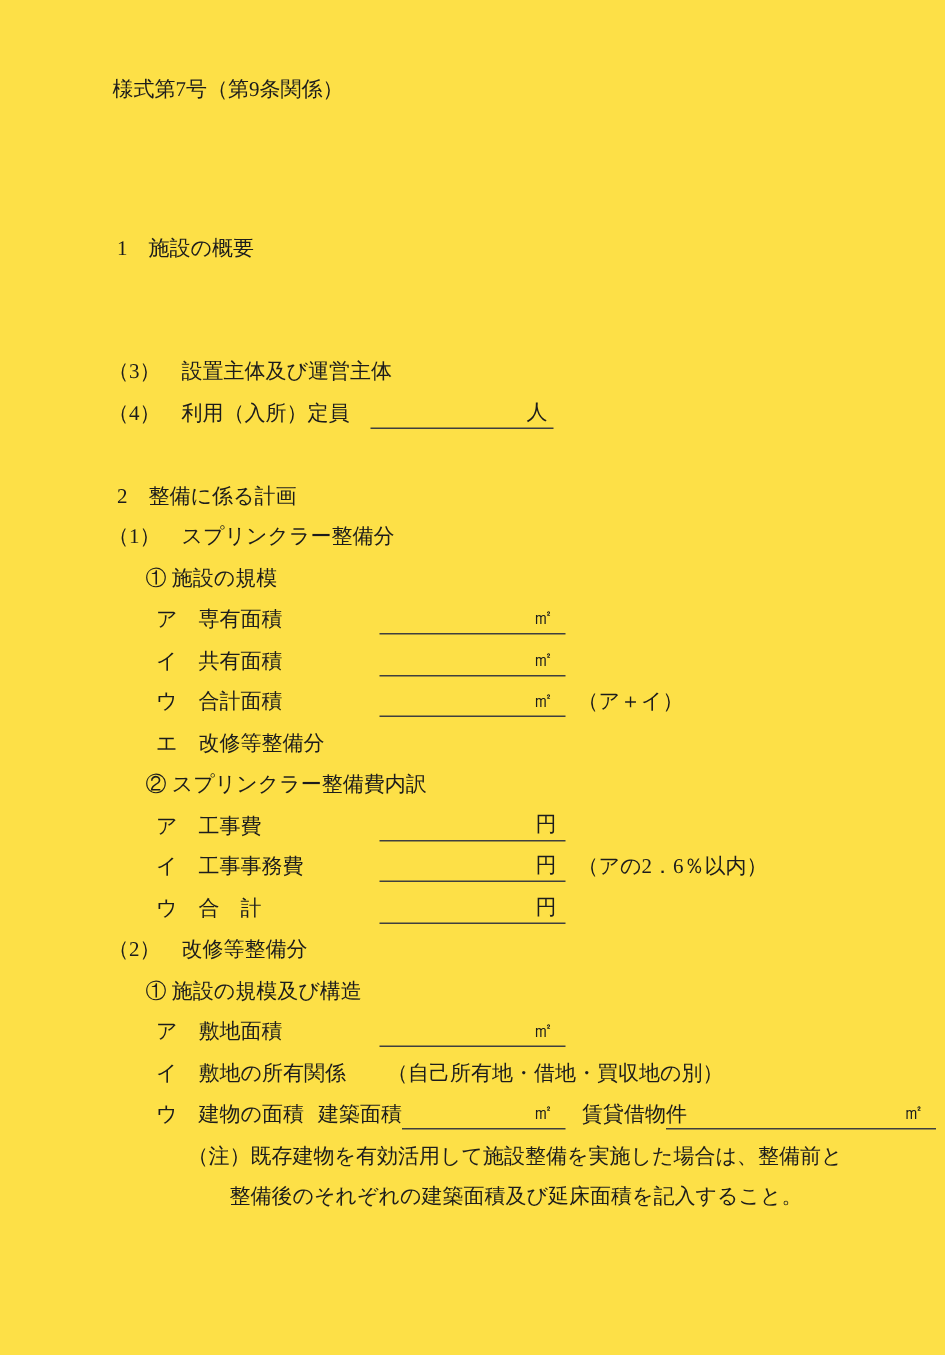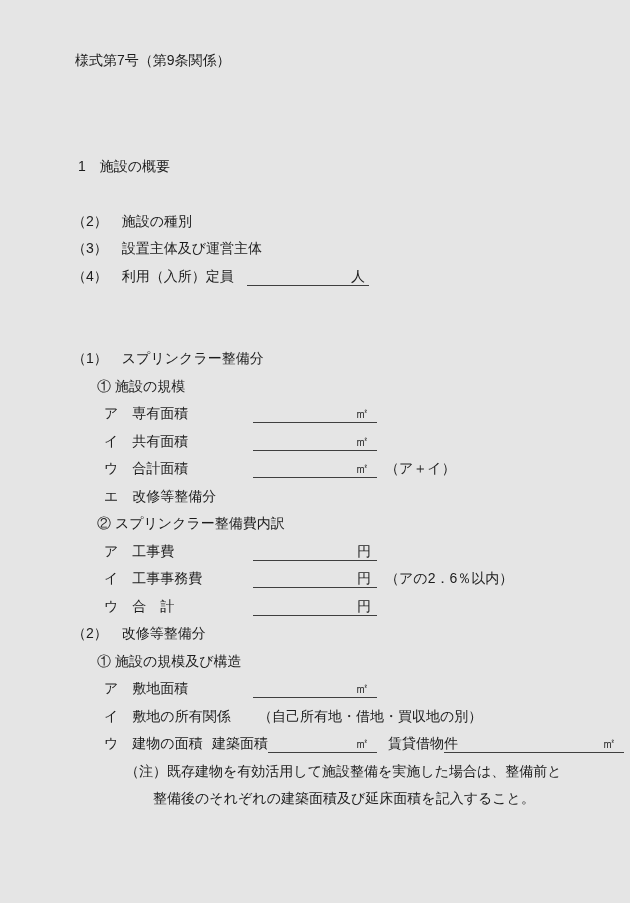--- a/index.html
+++ b/index.html
@@ -1,21 +1,21 @@
 <!DOCTYPE html>
 <html><head>
 <meta charset="utf-8">
 <style>
   html, body { margin:0; padding:0; background:#ffffff; }
   .page {
     position:relative;
     width:630px;
     height:903px;
-    background:#e5e5e5;
-    font-family:Liberation Sans, sans-serif;
+    background:#fde047;
+    font-family:Liberation Serif, serif;
     font-size:14px;
     color:#1c1c1c;
     overflow:hidden;
   }
   .row {
     position:absolute;
     left:0;
     width:100%;
     height:21px;
     line-height:21px;
@@ -41,33 +41,33 @@
   <div class="row" style="top:50px">
     <span class="seg" style="left:75px">様式第7号（第9条関係）</span>
   </div>
 
 
   <div class="row" style="top:156px">
     <span class="seg" style="left:78px">1　施設の概要</span>
   </div>
 
 
-  <div class="row" style="top:211px">
-    <span class="seg" style="left:72px">（2）　施設の種別</span>
-  </div>
 
   <div class="row" style="top:238px">
     <span class="seg" style="left:72px">（3）　設置主体及び運営主体</span>
   </div>
 
   <div class="row" style="top:266px">
     <span class="seg" style="left:72px">（4）　利用（入所）定員</span>
     <span class="fill" style="left:247px;width:122px;padding-right:4px"><span>人</span></span>
   </div>
 
+  <div class="row" style="top:321px">
+    <span class="seg" style="left:78px">2　整備に係る計画</span>
+  </div>
 
   <div class="row" style="top:348px">
     <span class="seg" style="left:72px">（1）　スプリンクラー整備分</span>
   </div>
 
   <div class="row" style="top:376px">
     <span class="seg" style="left:97px">① 施設の規模</span>
   </div>
 
   <div class="row" style="top:403px">

